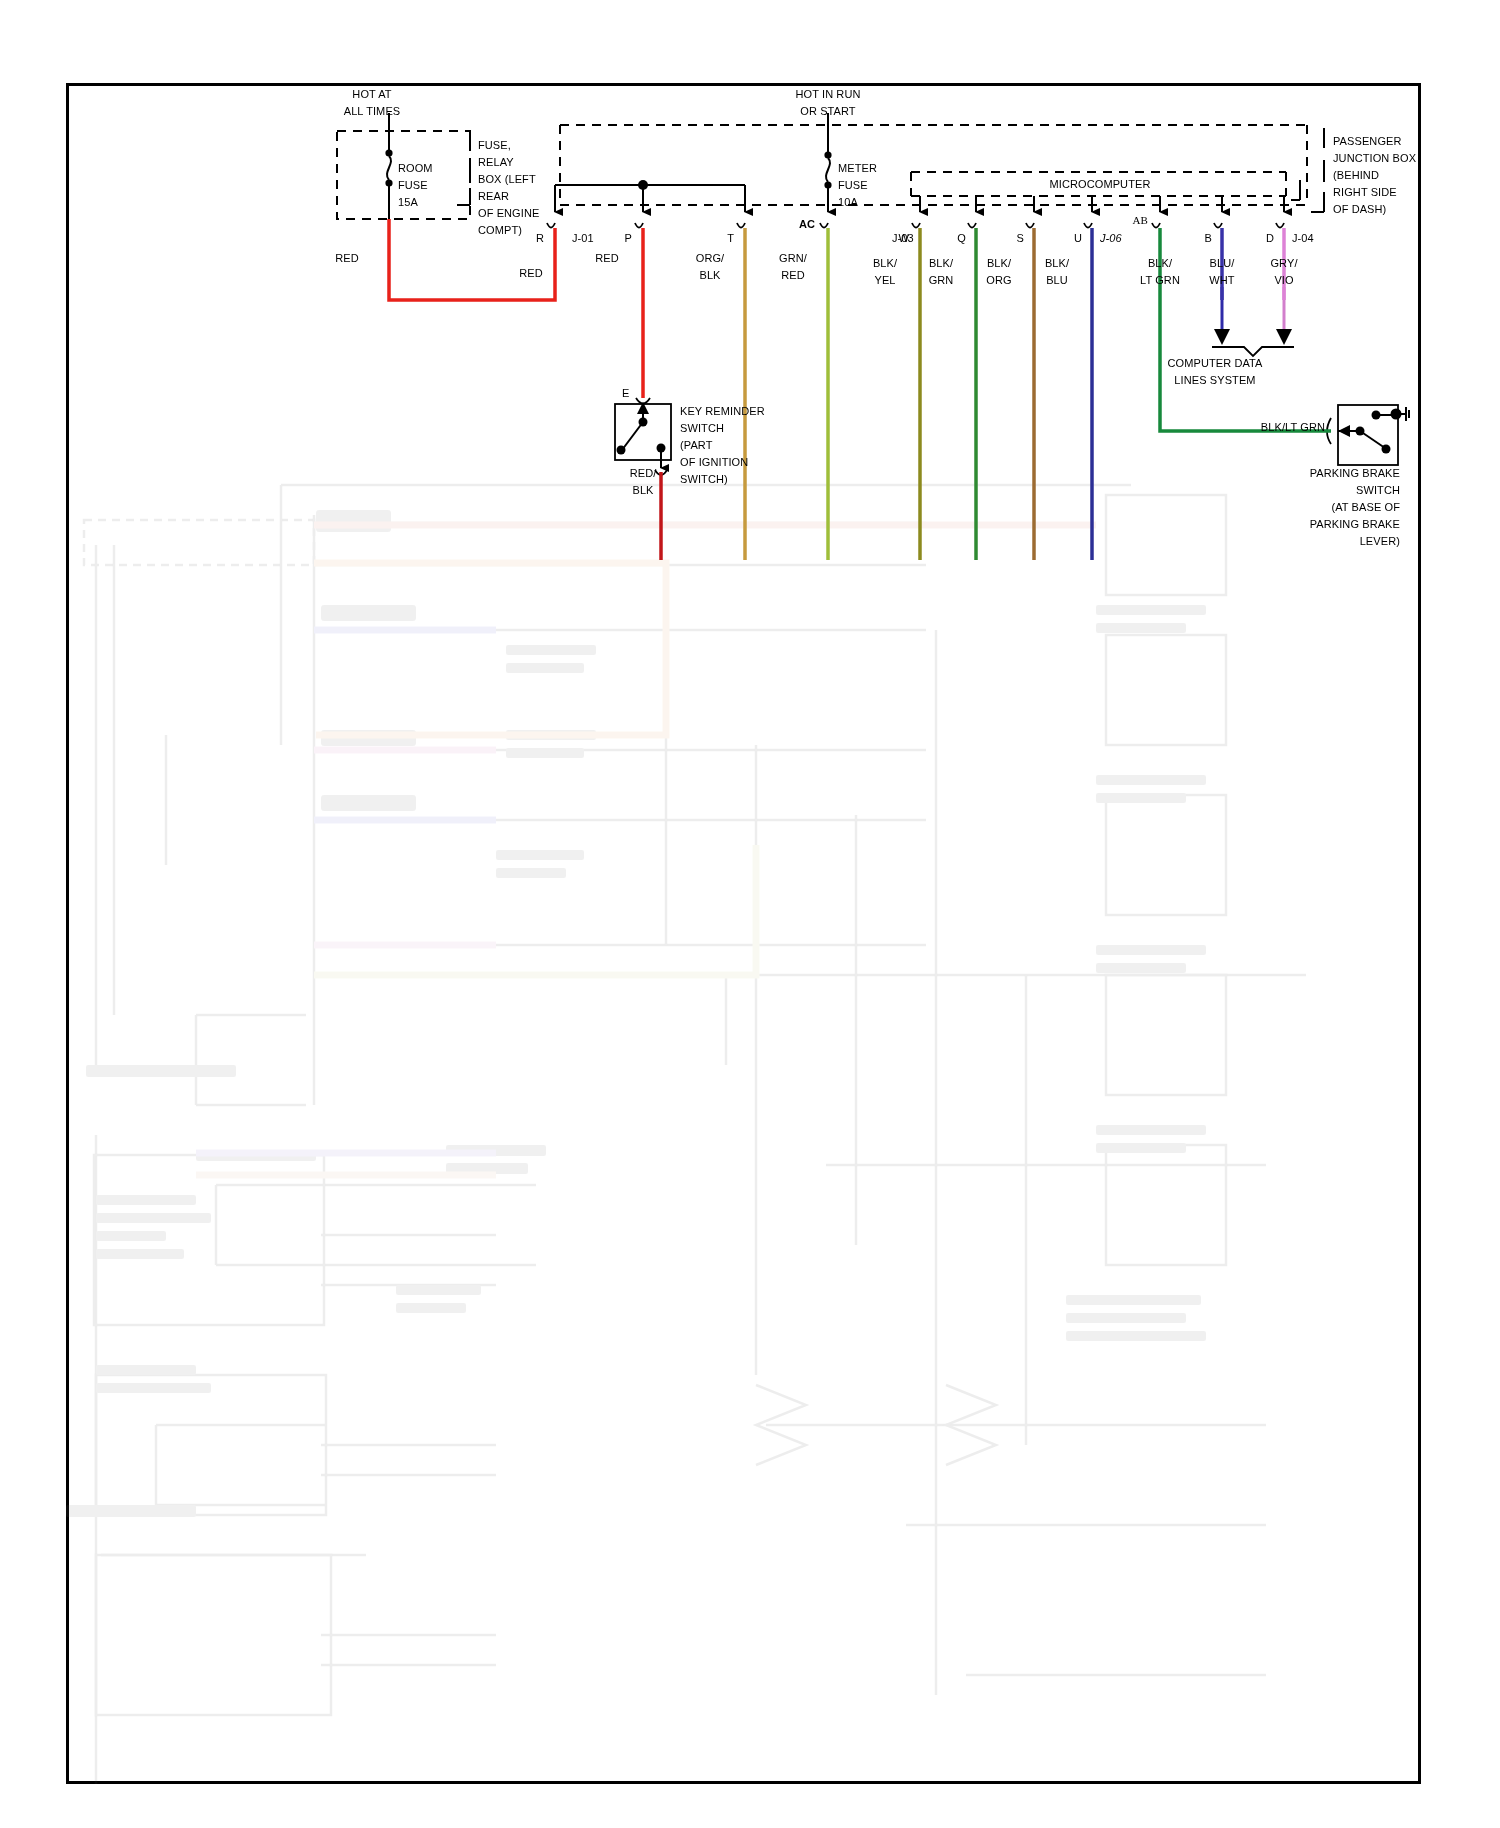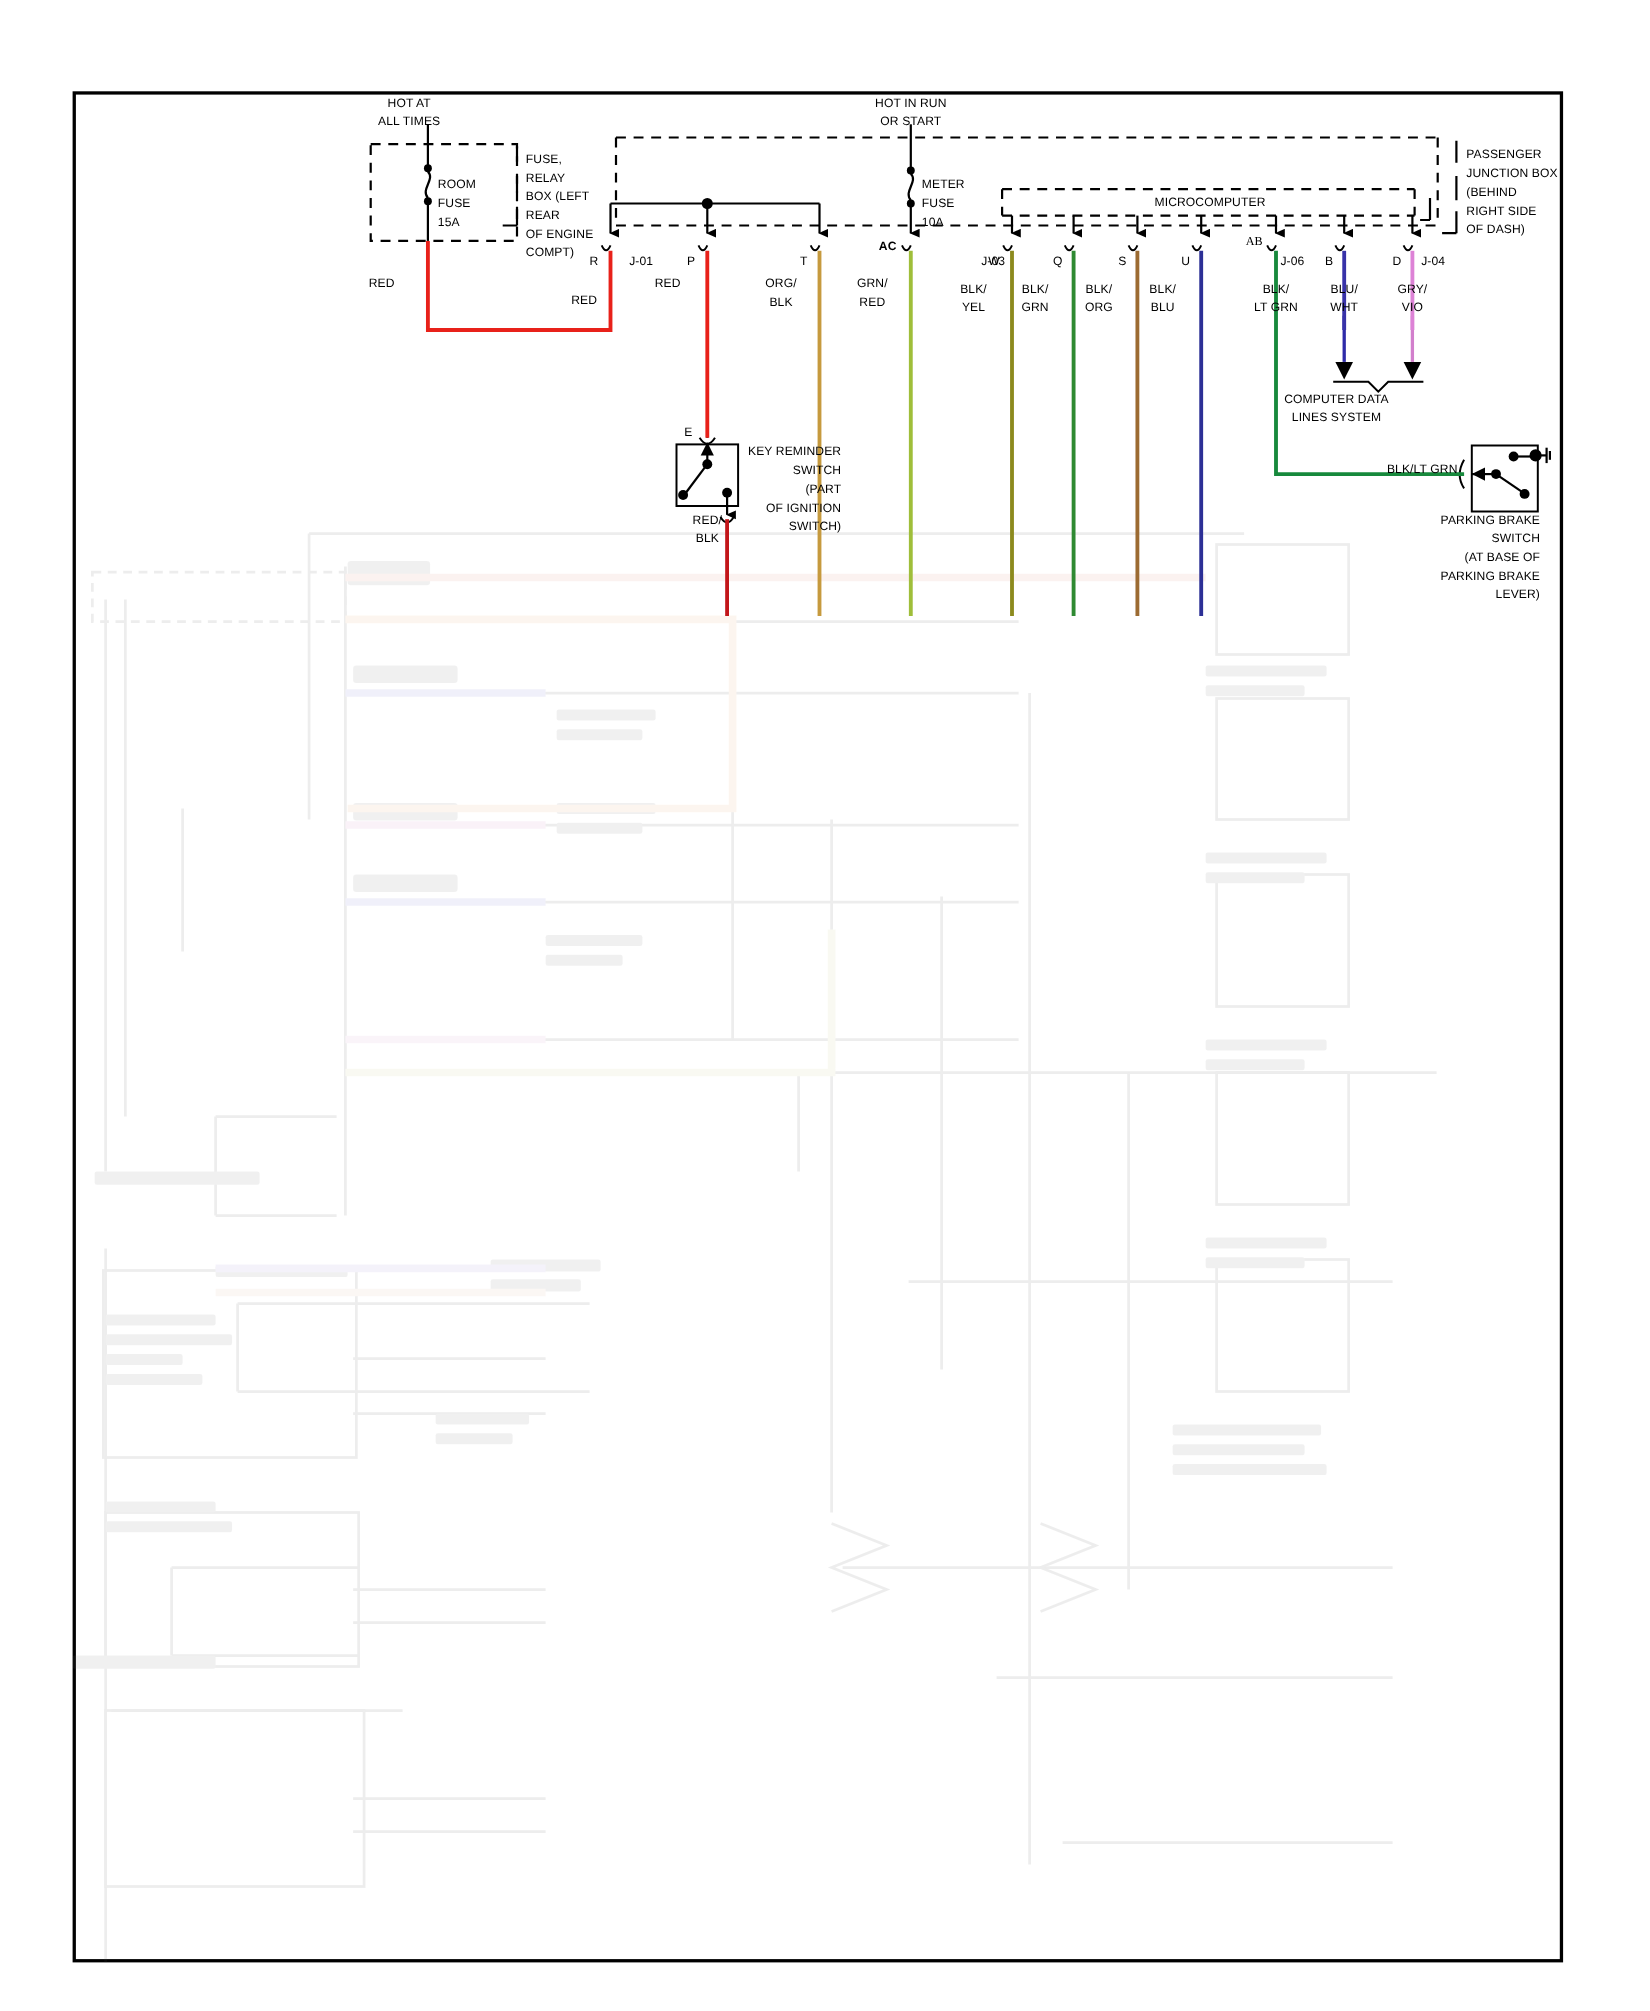--- a/index.html
+++ b/index.html
@@ -295,21 +295,21 @@
     <div class="txt r" style="left:518px;top:230px;width:26px;">R</div>
     <div class="txt" style="left:572px;top:230px;">J-01</div>
     <div class="txt r" style="left:606px;top:230px;width:26px;">P</div>
     <div class="txt r" style="left:708px;top:230px;width:26px;">T</div>
     <div class="txt r" style="left:783px;top:216px;width:32px;font-weight:bold;">AC</div>
     <div class="txt" style="left:892px;top:230px;">J-03</div>
     <div class="txt r" style="left:883px;top:230px;width:26px;">W</div>
     <div class="txt r" style="left:940px;top:230px;width:26px;">Q</div>
     <div class="txt r" style="left:998px;top:230px;width:26px;">S</div>
     <div class="txt r" style="left:1056px;top:230px;width:26px;">U</div>
-    <div class="txt" style="left:1164px;top:230px;">J-06</div>
+    <div class="txt" style="left:1100px;top:230px;font-style:italic;">J-06</div>
     <div class="txt r" style="left:1116px;top:212px;width:32px;font-family:Liberation Serif, serif;">AB</div>
     <div class="txt r" style="left:1186px;top:230px;width:26px;">B</div>
     <div class="txt r" style="left:1248px;top:230px;width:26px;">D</div>
     <div class="txt" style="left:1292px;top:230px;">J-04</div>
 
     <div class="txt c" style="left:312px;top:250px;width:70px;">RED</div>
     <div class="txt c" style="left:496px;top:265px;width:70px;">RED</div>
     <div class="txt c" style="left:572px;top:250px;width:70px;">RED</div>
     <div class="txt c" style="left:675px;top:250px;width:70px;">ORG/
 BLK</div>
@@ -327,21 +327,21 @@
 LT GRN</div>
     <div class="txt c" style="left:1187px;top:255px;width:70px;">BLU/
 WHT</div>
     <div class="txt c" style="left:1249px;top:255px;width:70px;">GRY/
 VIO</div>
 
     <div class="txt c" style="left:1115px;top:355px;width:200px;">COMPUTER DATA
 LINES SYSTEM</div>
 
     <div class="txt" style="left:622px;top:385px;">E</div>
-    <div class="txt" style="left:680px;top:403px;text-align:right;">KEY REMINDER
+    <div class="txt" style="left:680px;top:403px;">KEY REMINDER
 SWITCH
 (PART
 OF IGNITION
 SWITCH)</div>
     <div class="txt c" style="left:608px;top:465px;width:70px;">RED/
 BLK</div>
 
     <div class="txt r" style="left:1180px;top:419px;width:145px;">BLK/LT GRN</div>
     <div class="txt r" style="left:1225px;top:465px;width:175px;">PARKING BRAKE
 SWITCH

